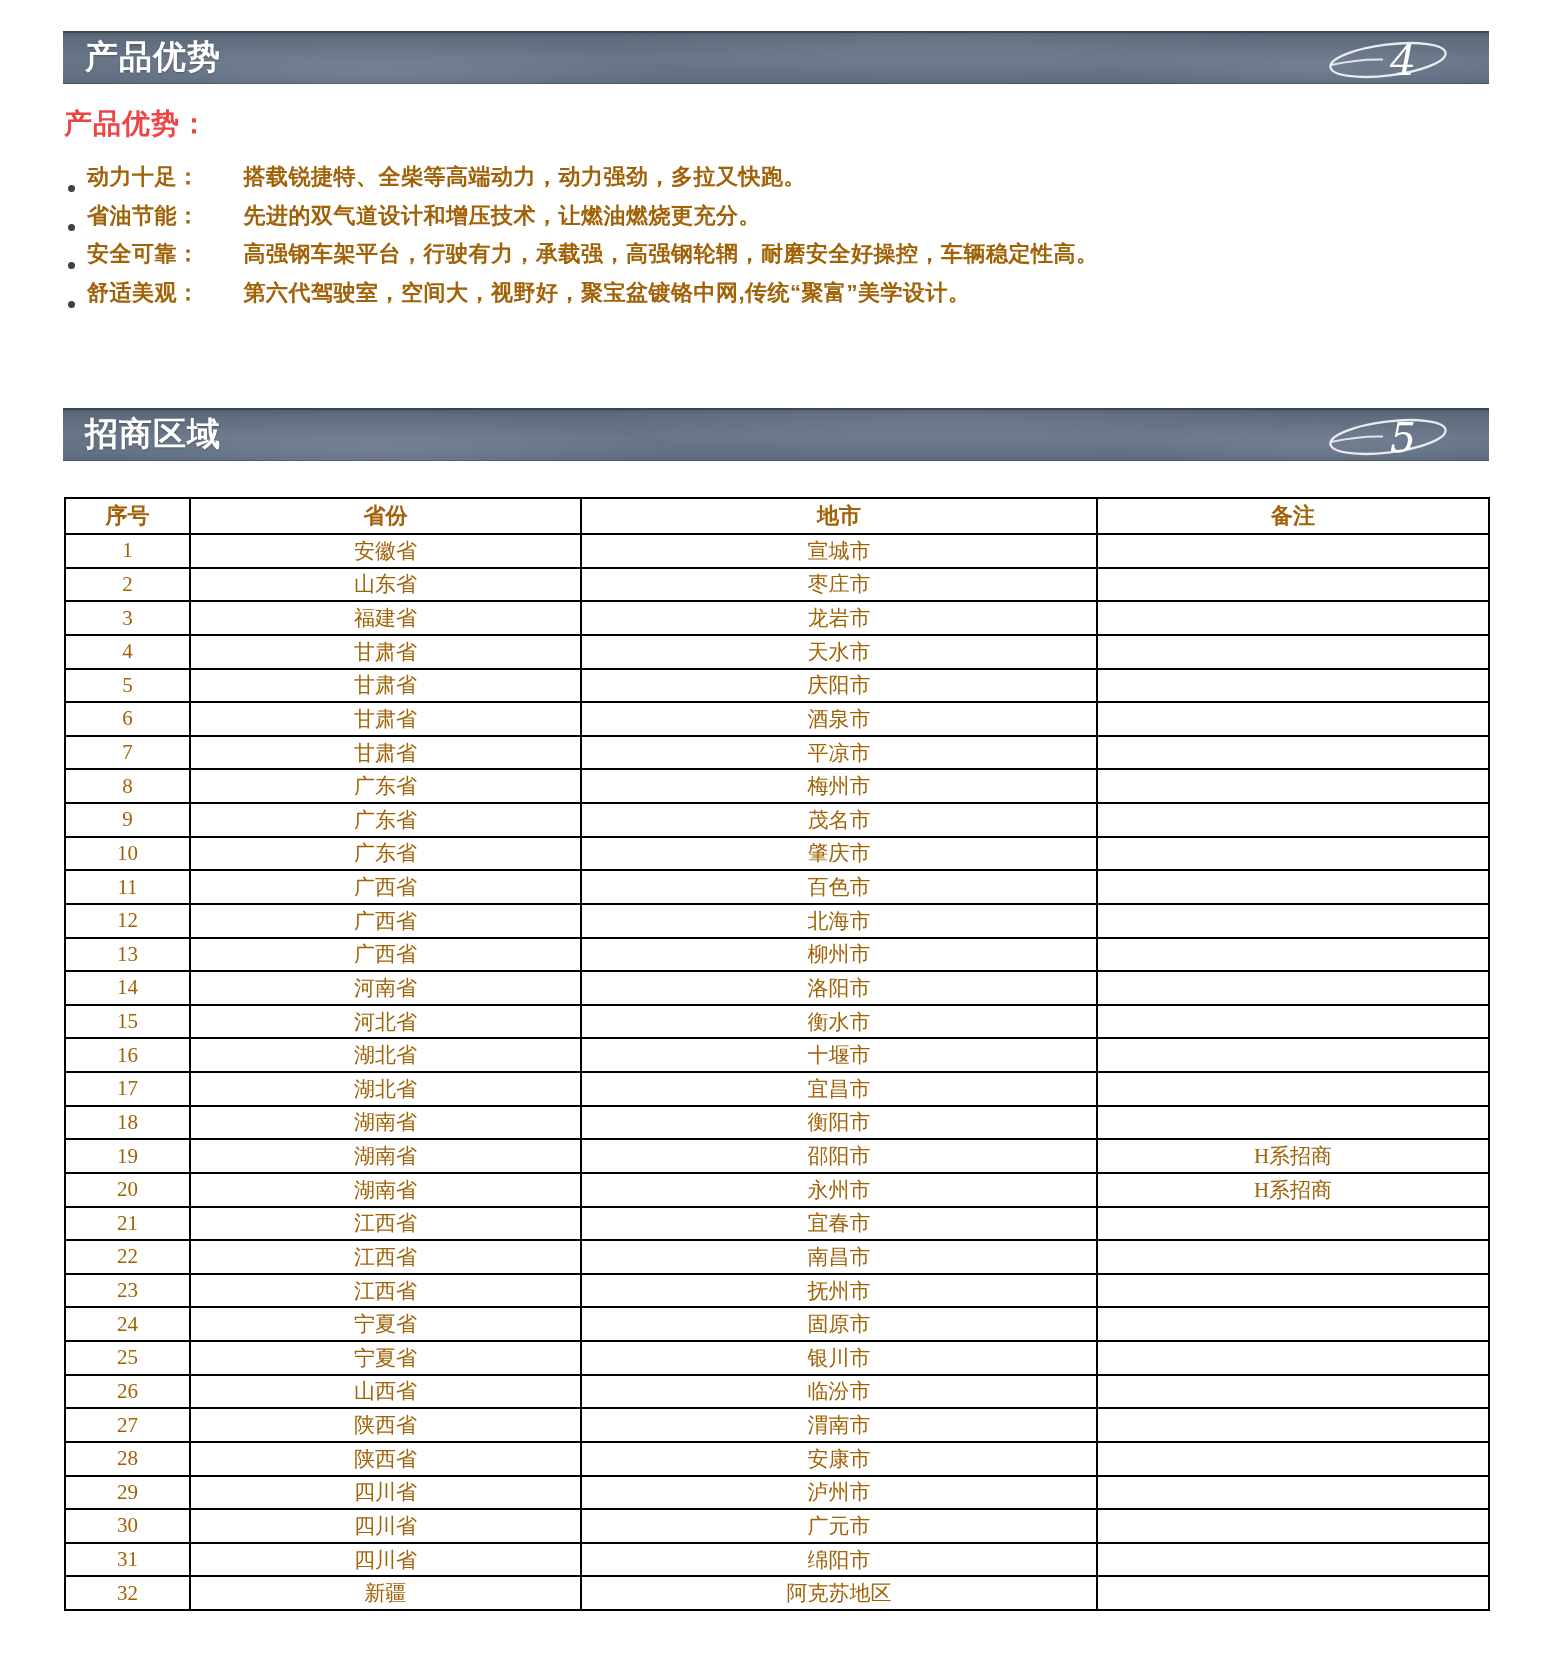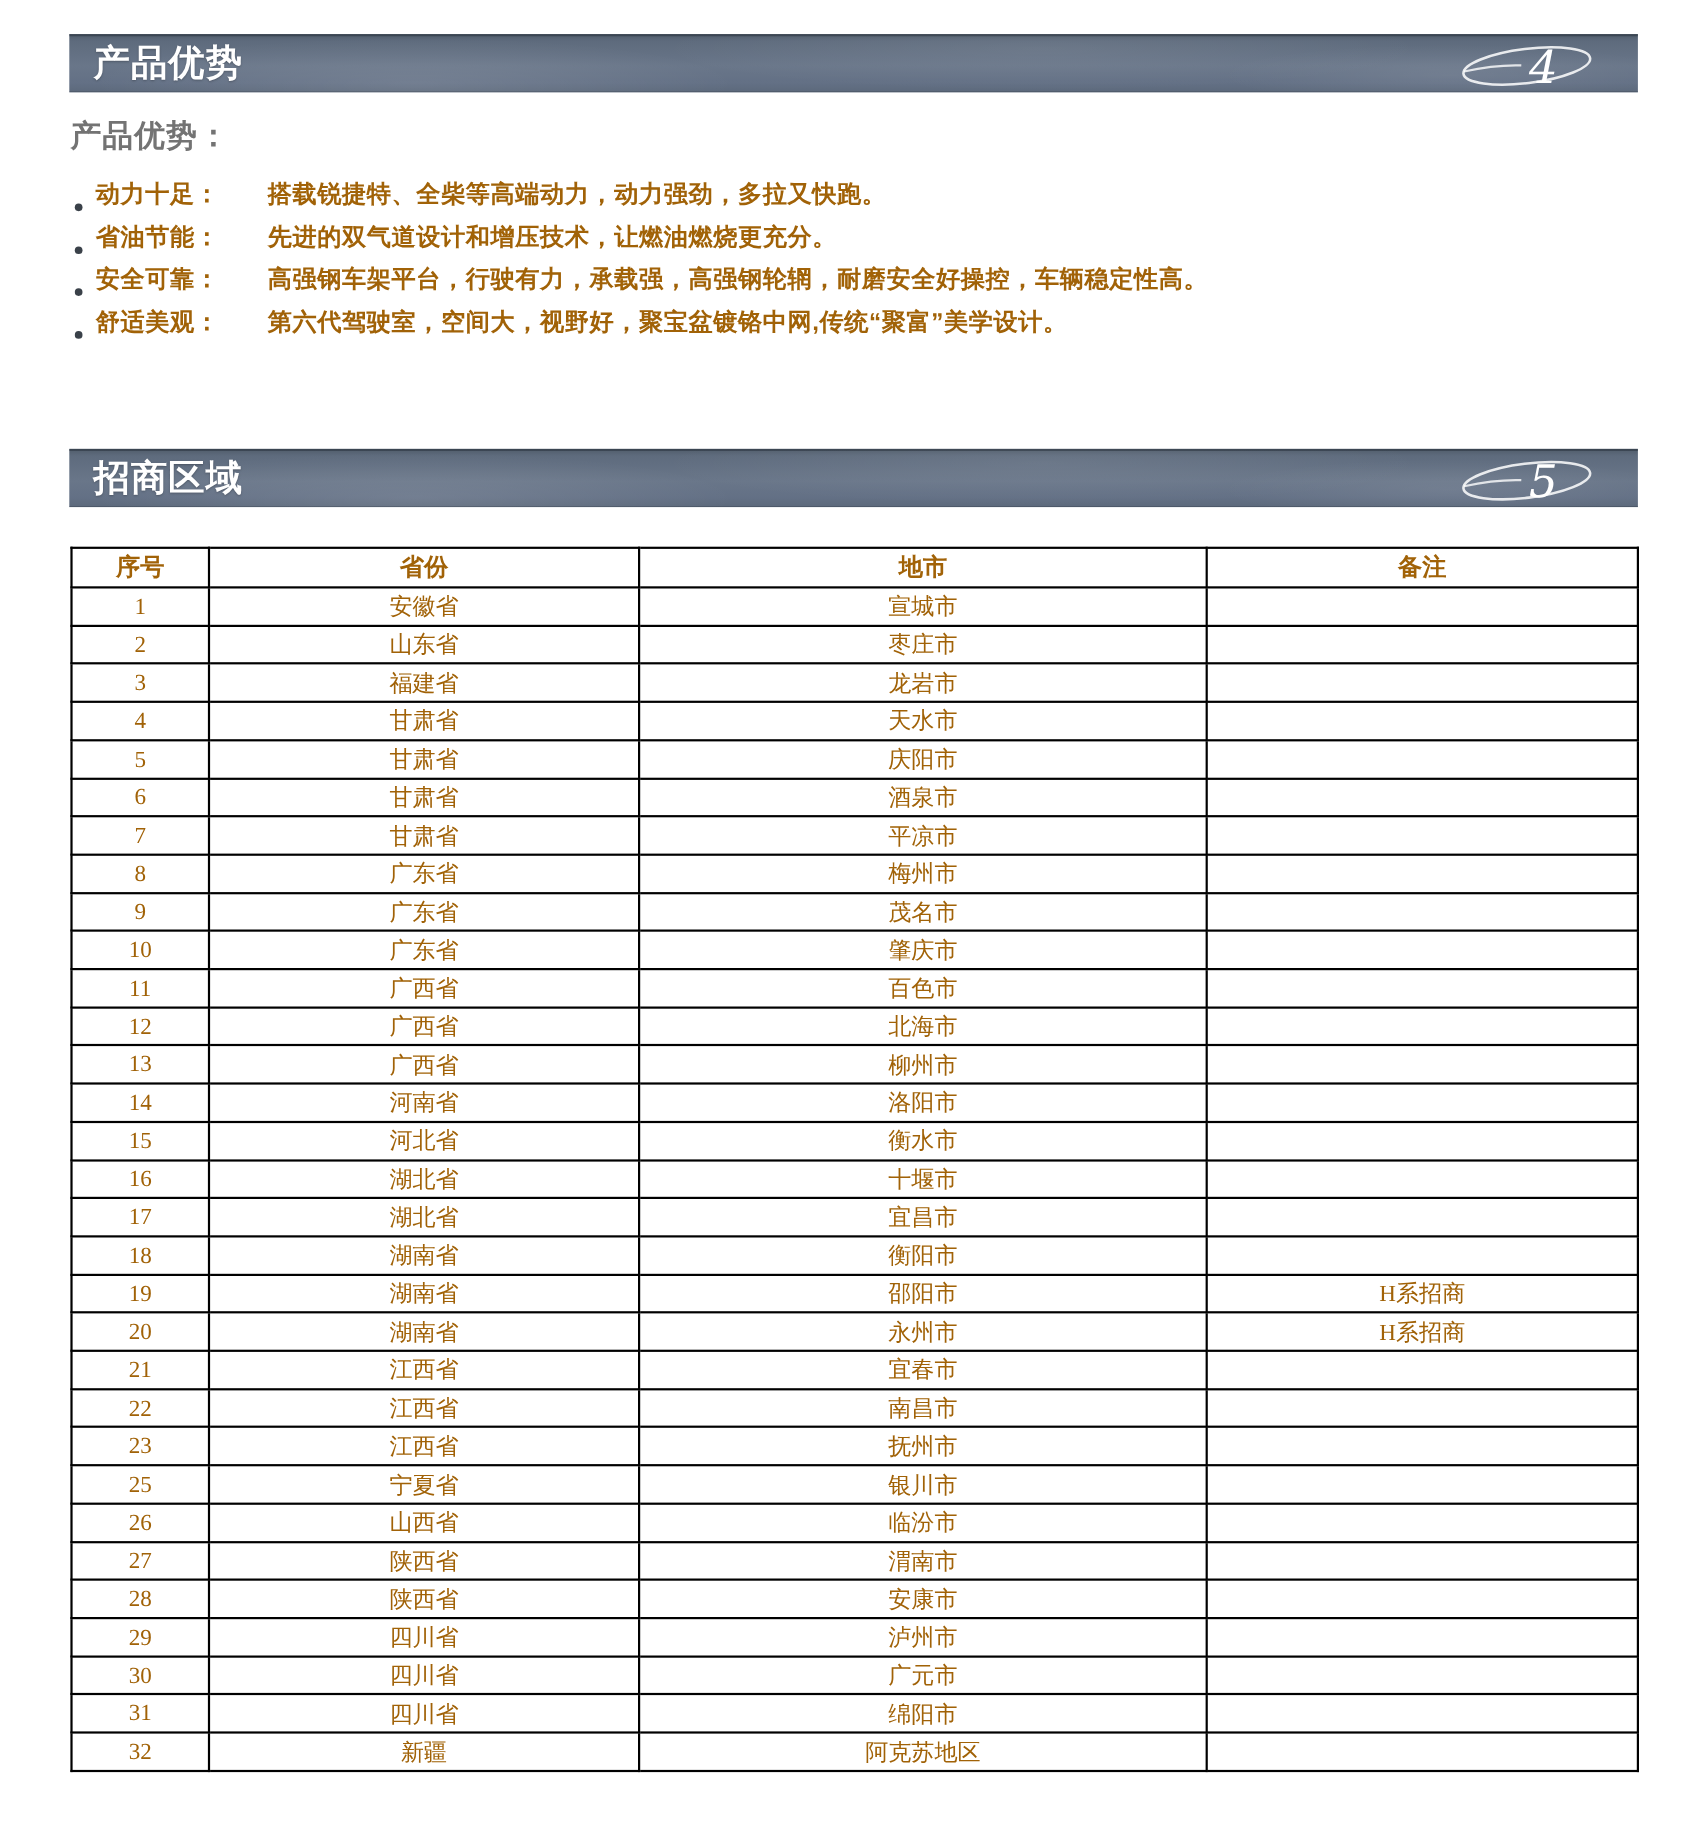--- a/index.html
+++ b/index.html
@@ -53,21 +53,21 @@
 
   
   .section-heading {
     position: absolute;
     left: 64px;
     top: 106px;
     margin: 0;
     font-size: 28px;
     line-height: 36px;
     font-weight: bold;
-    color: #737373;
+    color: #ef4444;
     letter-spacing: 1px;
   }
   .bullets {
     position: absolute;
     left: 64px;
     top: 154px;
     width: 1420px;
     list-style: none;
     margin: 0;
     padding: 0;
@@ -358,20 +358,26 @@
             <td></td>
           </tr>
 
           <tr>
             <td>23</td>
             <td>江西省</td>
             <td>抚州市</td>
             <td></td>
           </tr>
 
+          <tr>
+            <td>24</td>
+            <td>宁夏省</td>
+            <td>固原市</td>
+            <td></td>
+          </tr>
 
           <tr>
             <td>25</td>
             <td>宁夏省</td>
             <td>银川市</td>
             <td></td>
           </tr>
 
           <tr>
             <td>26</td>

